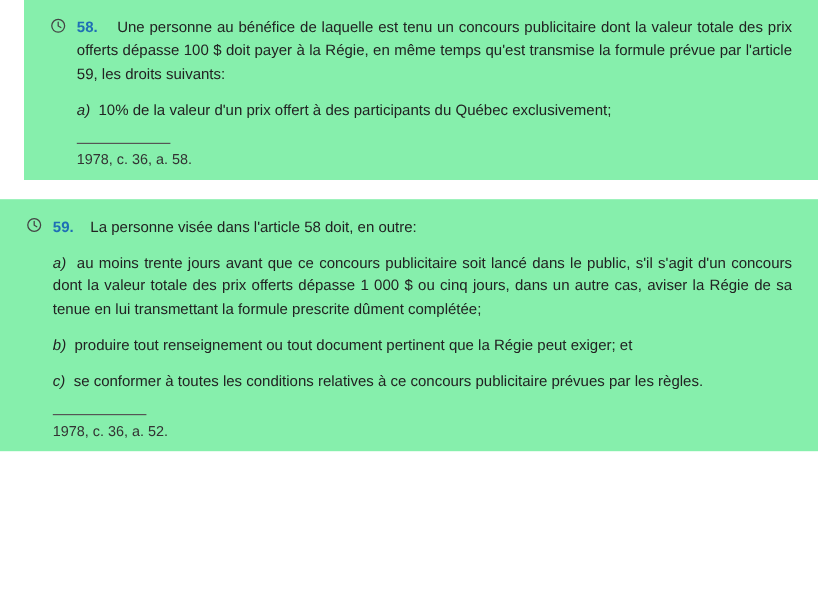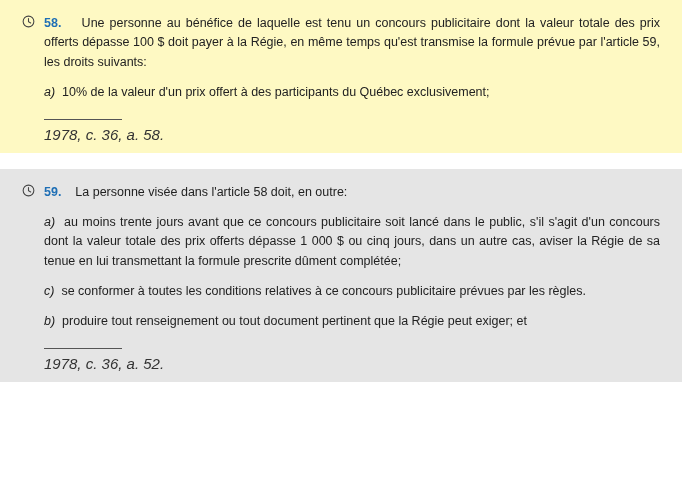--- a/index.html
+++ b/index.html
@@ -20,24 +20,25 @@
     width: 682px;
     height: 502px;
     box-sizing: border-box;
   }
   .article {
     position: relative;
     box-sizing: border-box;
     padding: 14px 22px 10px 22px;
   }
   .article.highlight {
-    background: #fef9c3;
+    background: #86efac;
+    margin-left: 20px;
   }
   .article.plain {
-    background: #e5e5e5;
+    background: #86efac;
   }
   .art-head {
     position: relative;
     padding-left: 22px;
   }
   .clock-icon {
     position: absolute;
     left: 0;
     top: 1px;
     width: 13px;
@@ -68,23 +69,22 @@
   }
   .src-rule {
     margin-top: 16px;
     margin-left: 22px;
     width: 78px;
     border-top: 1px solid #555555;
   }
   .source {
     margin-top: 6px;
     margin-left: 22px;
-    font-size: 15px;
+    font-size: 12px;
     color: #333333;
-    font-style: italic;
   }
   .gap {
     height: 16px;
     background: #ffffff;
   }
 </style>
 </head>
 <body>
 
 <div class="page">
@@ -116,21 +116,21 @@
         <svg width="13" height="13" viewBox="0 0 16 16">
           <circle cx="8" cy="8" r="6.6" fill="none" stroke="#444444" stroke-width="1.3"></circle>
           <path d="M8 4.2 L8 8.2 L10.7 9.8" fill="none" stroke="#444444" stroke-width="1.3" stroke-linecap="round"></path>
         </svg>
       </span>
       <p class="lead"><span class="art-num">59.</span>&nbsp;&nbsp;&nbsp;&nbsp;<span>La personne visée dans l'article 58 doit, en outre:</span></p>
     </div>
 
     <p class="para"><span class="lbl">a)</span>&nbsp;&nbsp;<span>au moins trente jours avant que ce concours publicitaire soit lancé dans le public, s'il s'agit d'un concours dont la valeur totale des prix offerts dépasse 1 000 $ ou cinq jours, dans un autre cas, aviser la Régie de sa tenue en lui transmettant la formule prescrite dûment complétée;</span></p>
 
+    <p class="para"><span class="lbl">b)</span>&nbsp;&nbsp;<span>produire tout renseignement ou tout document pertinent que la Régie peut exiger; et</span></p>
+
     <p class="para"><span class="lbl">c)</span>&nbsp;&nbsp;<span>se conformer à toutes les conditions relatives à ce concours publicitaire prévues par les règles.</span></p>
-
-    <p class="para"><span class="lbl">b)</span>&nbsp;&nbsp;<span>produire tout renseignement ou tout document pertinent que la Régie peut exiger; et</span></p>
 
     <div class="src-rule"></div>
     <div class="source">1978, c. 36, a. 52.</div>
   </div>
 
 </div>
 
 </body></html>

